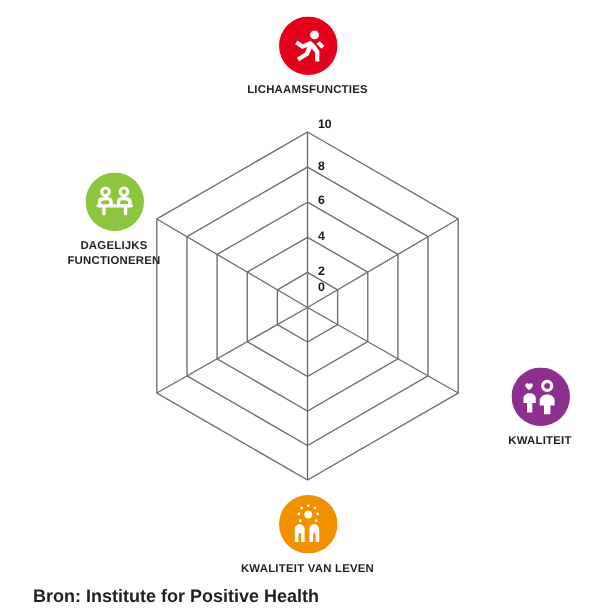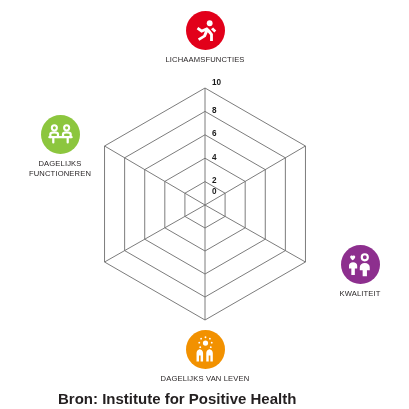--- a/index.html
+++ b/index.html
@@ -64,46 +64,45 @@
   }
   .axis-icon svg {
     display: block;
     width: 39px;
     height: 39px;
   }
   .axis-caption {
     margin-top: 5px;
     font-family: "Liberation Sans", sans-serif;
     font-size: 7.6px;
-    font-weight: normal;
+    font-weight: bold;
     letter-spacing: 0.15px;
     color: #231f20;
     line-height: 1.28;
     white-space: pre-line;
   }
 
   
   #node-0 { left: 205px; top: 11px; }   
   #node-1 { left: 360px; top: 115px; }  
   #node-2 { left: 360px; top: 245px; }  
   #node-3 { left: 205px; top: 330px; }  
   #node-4 { left: 62px;  top: 245px; }  
-  #node-5 { left: 60px;  top: 115px; }  
+  #node-5 { left: 76px;  top: 115px; }  
 
   
   #source-note {
     position: absolute;
     left: 22px;
     top: 390px;
     font-family: "Liberation Sans", sans-serif;
-    font-size: 15px;
+    font-size: 12px;
     font-weight: bold;
     color: #231f20;
     white-space: nowrap;
-    margin-left: 36px;
   }
 </style>
 </head>
 <body>
 
 <div id="stage">
 
   <svg id="radar-chart" viewBox="0 0 409 409">
 
     <polygon class="grid-ring" points="205,88 305.46,146 305.46,262 205,320 104.54,262 104.54,146"></polygon>
@@ -174,21 +173,21 @@
           <circle cx="20" cy="7.4" r="0.95"></circle>
           <circle cx="14.6" cy="17.6" r="0.95"></circle>
           <circle cx="25.4" cy="17.6" r="0.95"></circle>
         </g>
         <g fill="#ffffff">
           <path d="M15.0 19.8 c-2.5 0 -4.2 1.5 -4.2 3.8 l0 8.6 l2.5 0 l0 -6.0 l1.7 0 l0 6.0 l2.5 0 l0 -8.6 c0 -2.3 -1.7 -3.8 -4.2 -3.8 Z"></path>
           <path d="M25.0 19.8 c-2.5 0 -4.2 1.5 -4.2 3.8 l0 8.6 l2.5 0 l0 -6.0 l1.7 0 l0 6.0 l2.5 0 l0 -8.6 c0 -2.3 -1.7 -3.8 -4.2 -3.8 Z"></path>
         </g>
       </svg>
     </span>
-    <div class="axis-caption">DAGELIJKS VAN LEVEN</div>
+    <div class="axis-caption">KWALITEIT VAN LEVEN</div>
   </div>
 
 
   <div class="axis-node" id="node-5">
     <span class="axis-icon">
       <svg viewBox="0 0 40 40">
         <circle cx="20" cy="20" r="20" fill="#8cc63e"></circle>
         <circle cx="13.7" cy="13.2" r="2.6" fill="none" stroke="#ffffff" stroke-width="2.1"></circle>
         <circle cx="26.3" cy="13.2" r="2.6" fill="none" stroke="#ffffff" stroke-width="2.1"></circle>
         <g fill="none" stroke="#ffffff" stroke-width="2.3" stroke-linecap="round" stroke-linejoin="round">

